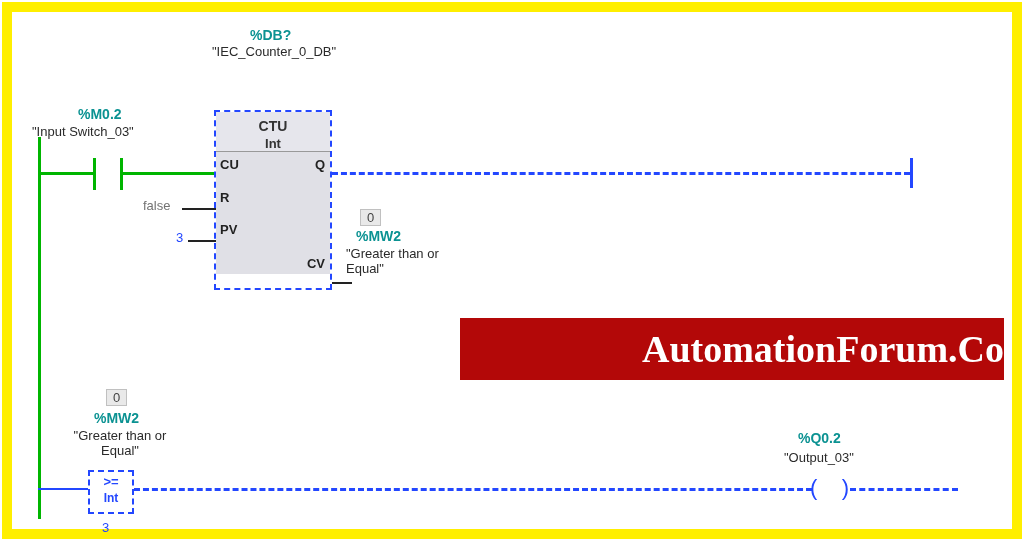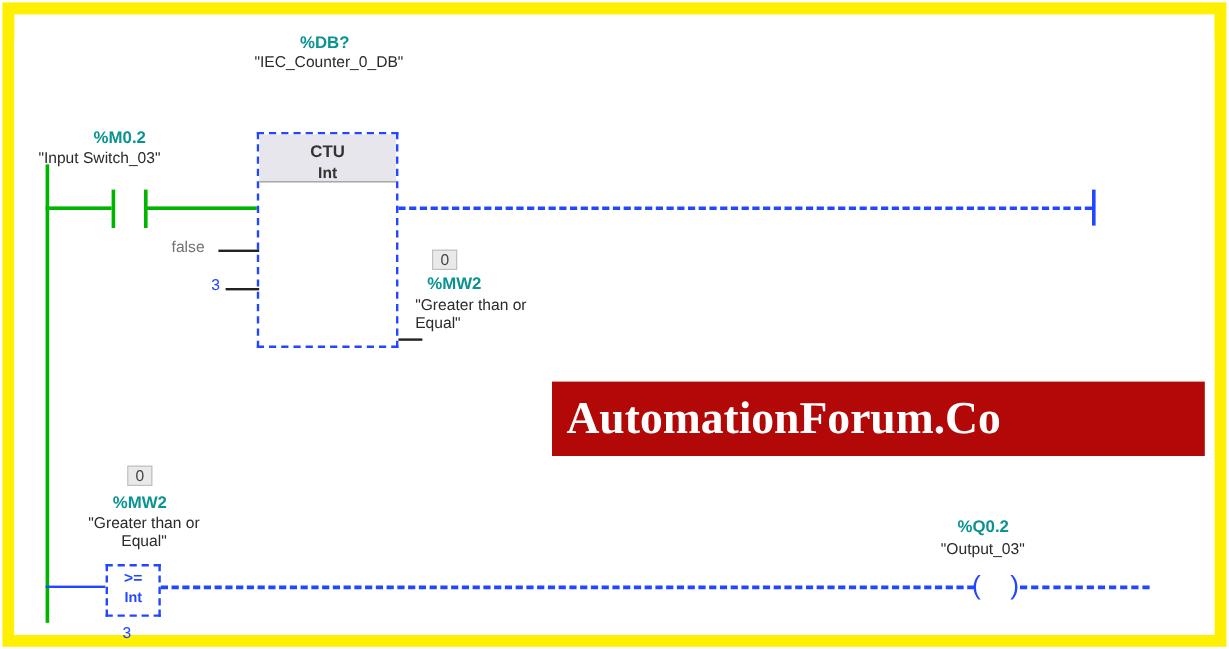--- a/index.html
+++ b/index.html
@@ -108,23 +108,22 @@
   }
   .banner {
     position: absolute;
     left: 448px; top: 286px;
     width: 544px; height: 62px;
     background: #b30808;
     color: #fff;
     font-family: 'Times New Roman', serif;
     font-weight: bold;
     font-size: 38px;
-    text-align: left;
+    text-align: right;
     line-height: 62px;
-    padding-left: 12px;
   }
   .ge-val { position: absolute; left: 94px; top: 356px; }
   .ge-addr { position: absolute; left: 82px; top: 378px; }
   .ge-name { position: absolute; left: 48px; top: 396px; width: 120px; text-align:center; }
   .rung2-wire-a {
     position: absolute;
     left: 26px; top: 456px;
     width: 50px; height: 0;
     border-top: 2px solid #2347ff;
   }
@@ -177,20 +176,27 @@
   <div class="rung1-wire-b"></div>
 
   <div class="teal m02-addr">%M0.2</div>
   <div class="label m02-name">"Input Switch_03"</div>
 
   <div class="ctu-box">
     <div class="ctu-head">
       <div class="ctu">CTU</div>
       <div class="int">Int</div>
     </div>
+    <div class="ctu-body">
+      <span class="pin pin-cu">CU</span>
+      <span class="pin pin-r">R</span>
+      <span class="pin pin-pv">PV</span>
+      <span class="pin pin-q">Q</span>
+      <span class="pin pin-cv">CV</span>
+    </div>
   </div>
 
   <div class="grey r-false">false</div>
   <div class="r-tick"></div>
   <div class="blue pv-3">3</div>
   <div class="pv-tick"></div>
 
   <div class="dashed-right"></div>
   <div class="dashed-right-end"></div>
 

